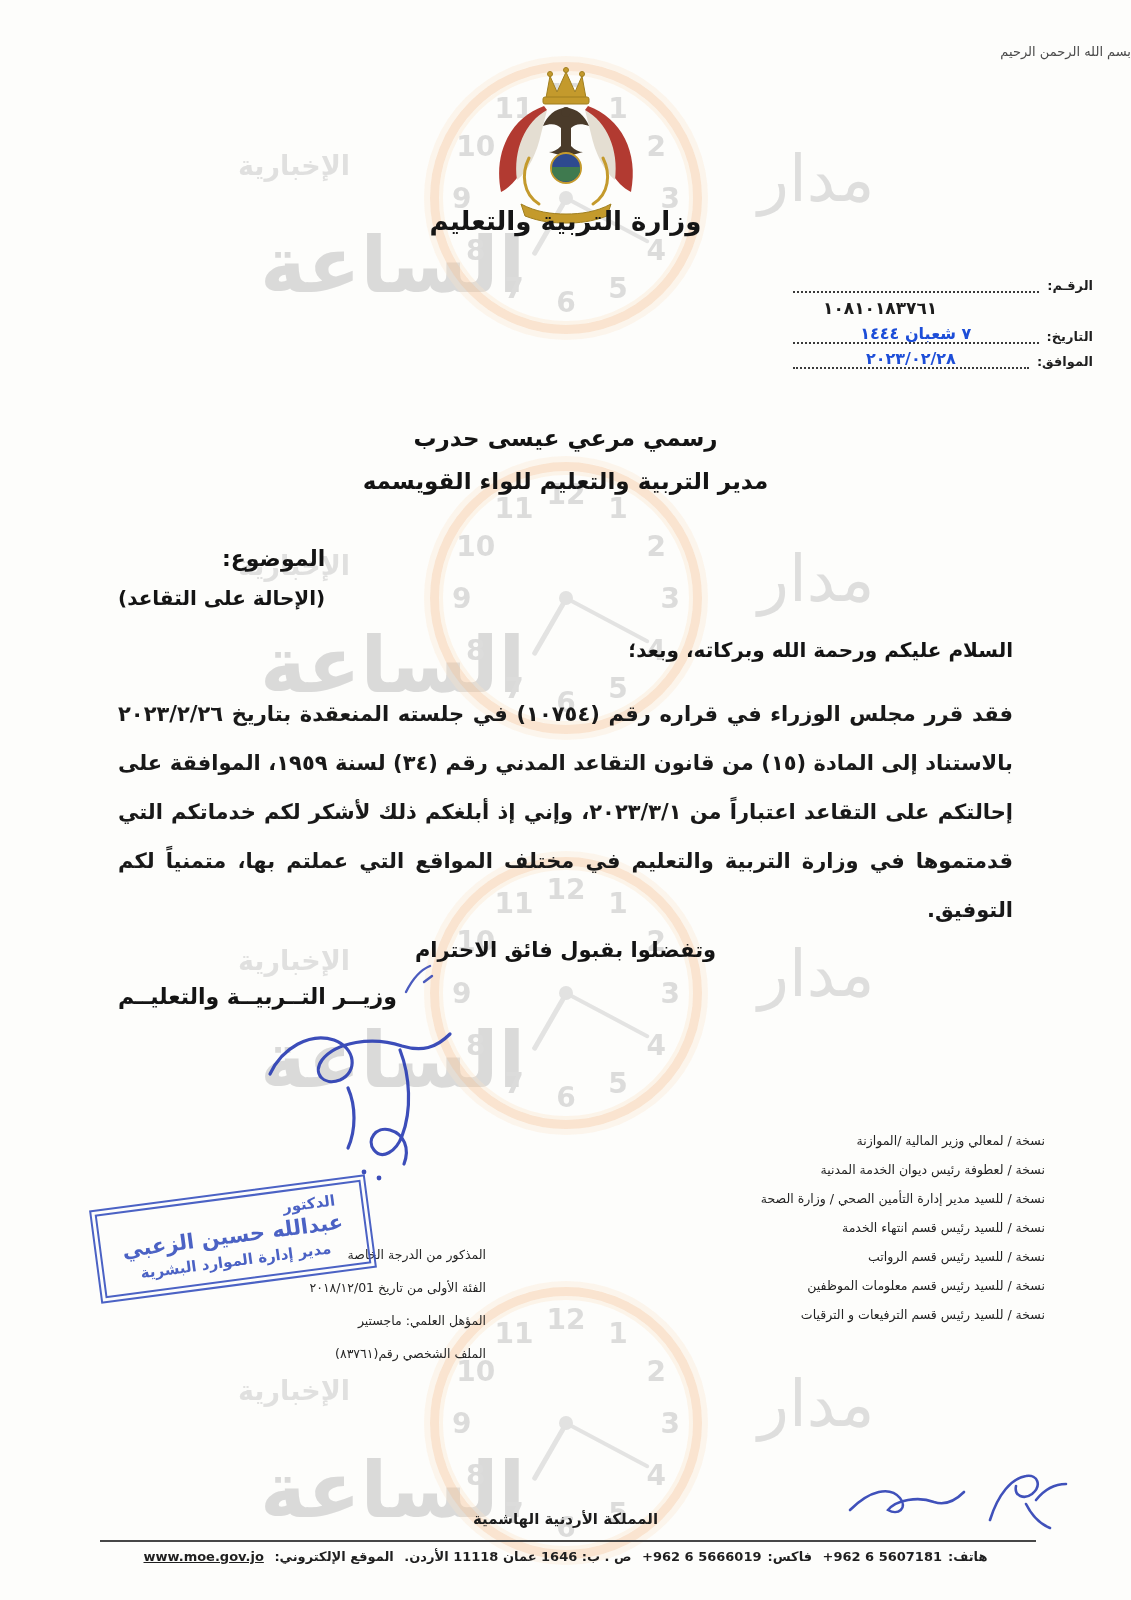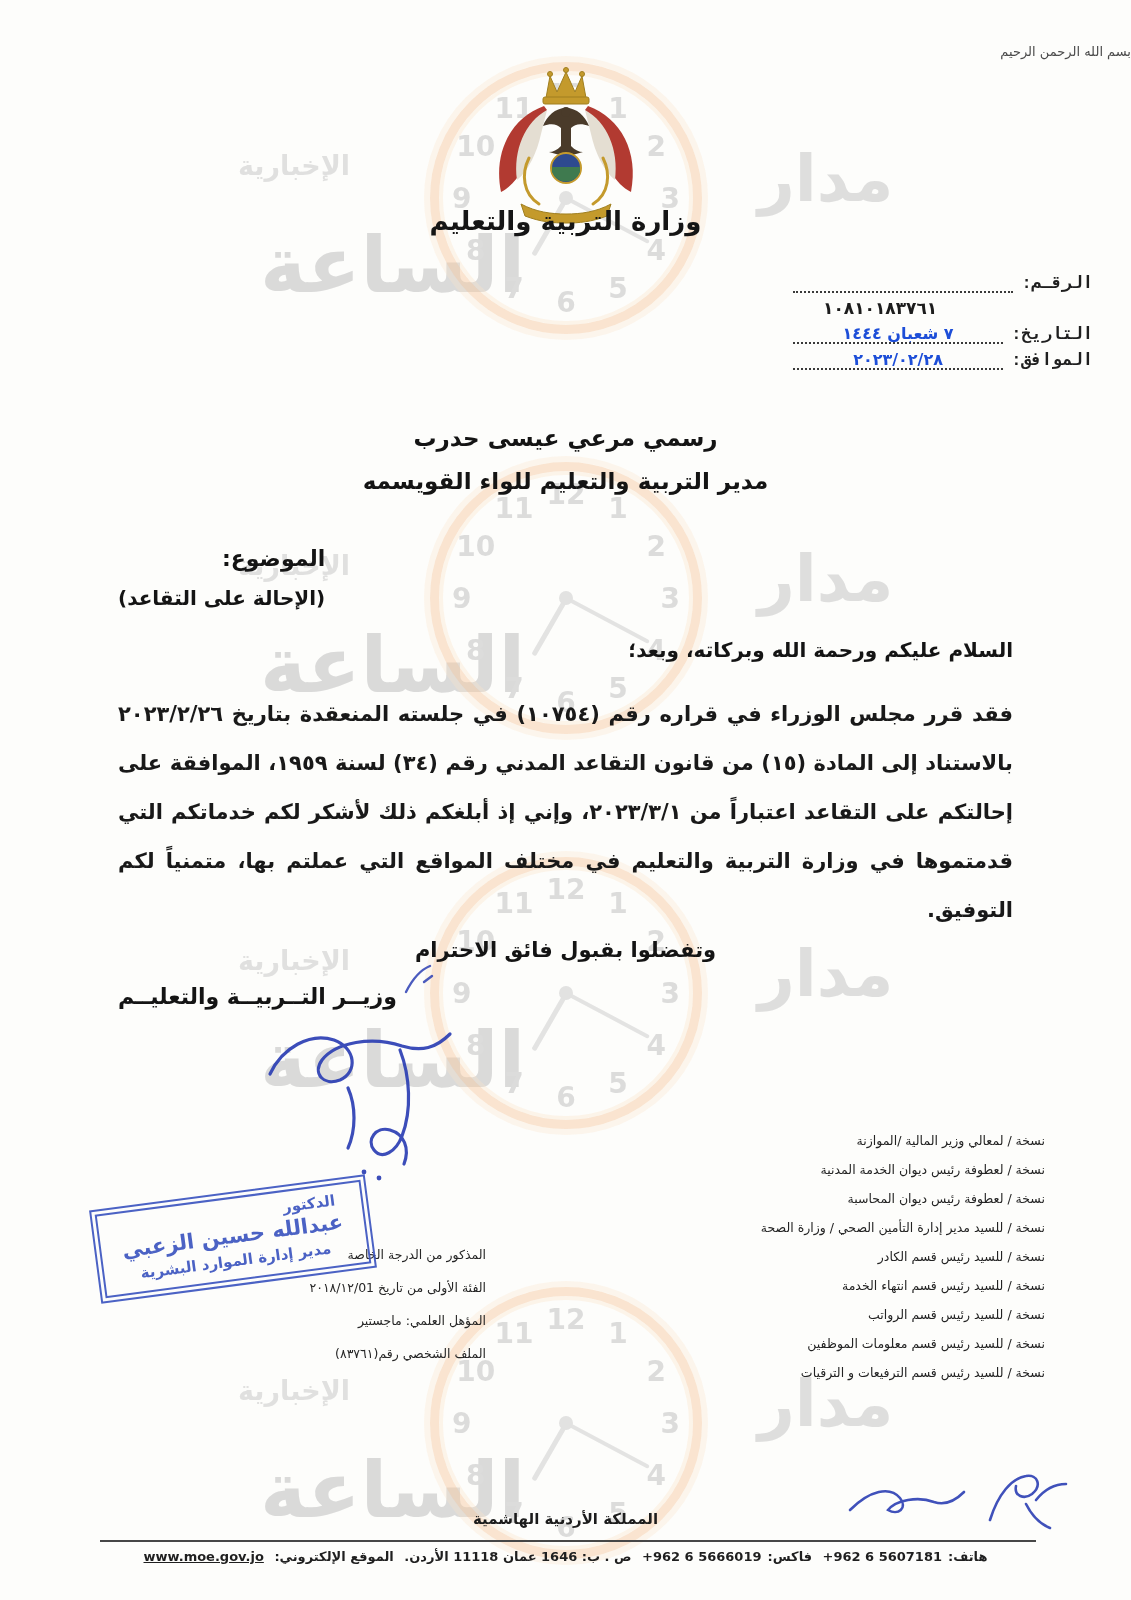--- a/index.html
+++ b/index.html
@@ -5,42 +5,42 @@
   * { margin:0; padding:0; box-sizing:border-box; }
   html,body { background:#ffffff; }
   .page {
     position:relative; width:1131px; height:1600px;
     background:#fdfdfb; overflow:hidden;
     font-family:"DejaVu Sans", sans-serif; color:#1f1f1f;
   }
   
   .layer-wm { position:absolute; inset:0; z-index:0; }
   .wm { position:absolute; left:0; width:100%; height:400px; opacity:.55; }
-  .wm-madar  { position:absolute; left:758px; top:92px;  font-size:64px; font-weight:bold; color:#c6c6c6; }
+  .wm-madar  { position:absolute; left:758px; top:92px;  font-size:64px; font-weight:normal; color:#c6c6c6; }
   .wm-saa    { position:absolute; left:260px; top:170px; font-size:78px; font-weight:bold; color:#bfbfbf; }
   .wm-akhbar { position:absolute; left:238px; top:100px; font-size:27px; font-weight:bold; color:#c9c9c9; }
   .wm-clock {
     position:absolute; left:430px; top:12px; width:272px; height:272px; border-radius:50%;
     border:9px solid rgba(242,163,95,.50);
     box-shadow: 0 0 0 6px rgba(248,205,160,.30), inset 0 0 0 4px rgba(248,205,160,.35);
   }
   .wm-clock .num { position:absolute; transform:translate(-50%,-50%); font-size:28px; color:#c2c2c2; font-weight:bold; }
   .wm-clock .hand { position:absolute; left:50%; bottom:50%; background:#cfcfcf; transform-origin:bottom center; border-radius:2px; }
   .wm-clock .hand.hour { width:5px; height:66px; margin-left:-2.5px; transform:rotate(210deg); }
   .wm-clock .hand.min  { width:4px; height:94px; margin-left:-2px;  transform:rotate(118deg); }
   .wm-clock::after { content:''; position:absolute; left:50%; top:50%; width:14px; height:14px; margin:-7px 0 0 -7px; border-radius:50%; background:#cccccc; }
   
   .content { position:absolute; inset:0; z-index:1; }
   .bismillah { position:absolute; top:44px; left:0; width:100%; text-align:right; font-size:13px; color:#4a4a4a; }
   .emblem { position:absolute; top:64px; left:50%; transform:translateX(-50%); }
   .ministry-callig { position:absolute; top:206px; left:0; width:100%; text-align:center; font-size:26px; font-weight:bold; color:#151515; }
 
   .refs { position:absolute; top:272px; right:38px; width:300px; direction:rtl; }
   .ref-row { display:flex; align-items:flex-end; margin-bottom:5px; }
-  .ref-label { flex:0 0 auto; margin-left:8px; font-size:17px; font-weight:bold;font-family:Liberation Mono, monospace; }
+  .ref-label { flex:0 0 auto; margin-left:8px; font-size:13px; font-weight:bold; }
   .ref-dots { flex:1 1 auto; border-bottom:2px dotted #3a3a3a; height:1.3em; position:relative; }
   .ref-overlay { position:absolute; right:0; left:0; bottom:-1px; text-align:center; font-size:16px; font-weight:bold; color:#1d4ed8; }
   .ref-num-value { text-align:left; padding-left:30px; font-size:17px; font-weight:bold; letter-spacing:3px; margin:1px 0 5px; color:#1c1c1c; }
 
   .recipient { position:absolute; top:425px; left:0; width:100%; text-align:center; font-weight:bold; font-size:23px; color:#141414; }
   .recipient-title { margin-top:17px; }
 
   .subject { position:absolute; left:118px; top:546px; direction:rtl; font-weight:bold; color:#141414; }
   .subject-label { font-size:22px; }
   .subject-value { font-size:20px; margin-top:15px; }
@@ -269,23 +269,21 @@
     <div class="details">
         <div class="detail-line">المذكور من الدرجة الخاصة</div>
         <div class="detail-line">الفئة الأولى من تاريخ ٢٠١٨/١٢/01</div>
         <div class="detail-line">المؤهل العلمي: ماجستير</div>
         <div class="detail-line">الملف الشخصي رقم(٨٣٧٦١)</div>
       </div>
 
     <div class="copies">
         <div class="copy-line">نسخة / لمعالي وزير المالية /الموازنة</div>
         <div class="copy-line">نسخة / لعطوفة رئيس ديوان الخدمة المدنية</div>
-        <div class="copy-line">نسخة / لعطوفة رئيس ديوان المحاسبة</div>
         <div class="copy-line">نسخة / للسيد مدير إدارة التأمين الصحي / وزارة الصحة</div>
-        <div class="copy-line">نسخة / للسيد رئيس قسم الكادر</div>
         <div class="copy-line">نسخة / للسيد رئيس قسم انتهاء الخدمة</div>
         <div class="copy-line">نسخة / للسيد رئيس قسم الرواتب</div>
         <div class="copy-line">نسخة / للسيد رئيس قسم معلومات الموظفين</div>
         <div class="copy-line">نسخة / للسيد رئيس قسم الترفيعات و الترقيات</div>
       </div>
 
     <svg class="signature-bottom" width="240" height="90" viewBox="0 0 240 90">
       <g fill="none" stroke="#2c3fb4" stroke-width="2.6" stroke-linecap="round">
         <path d="M12,52 C32,32 52,28 62,40 C70,50 60,58 50,52 C58,42 80,38 96,44 C108,48 118,42 126,34"></path>
         <path d="M152,62 C160,36 174,20 188,18 C200,16 204,28 194,36 C186,42 176,38 178,28"></path>

